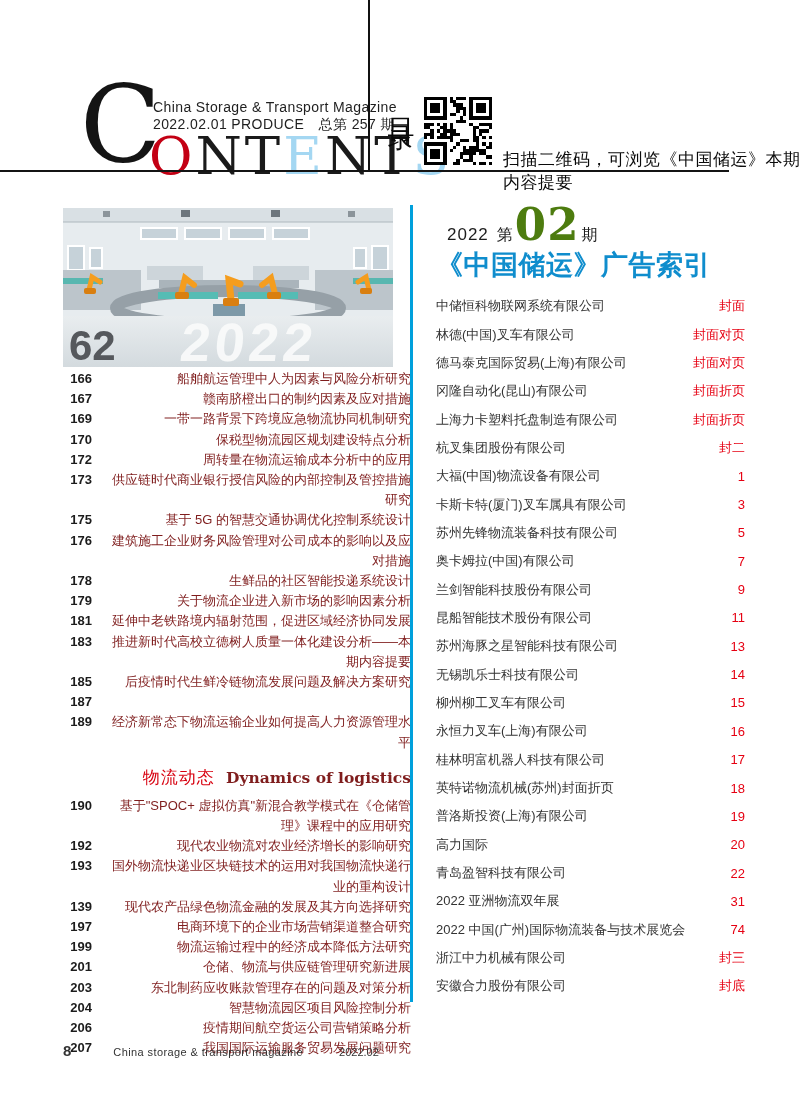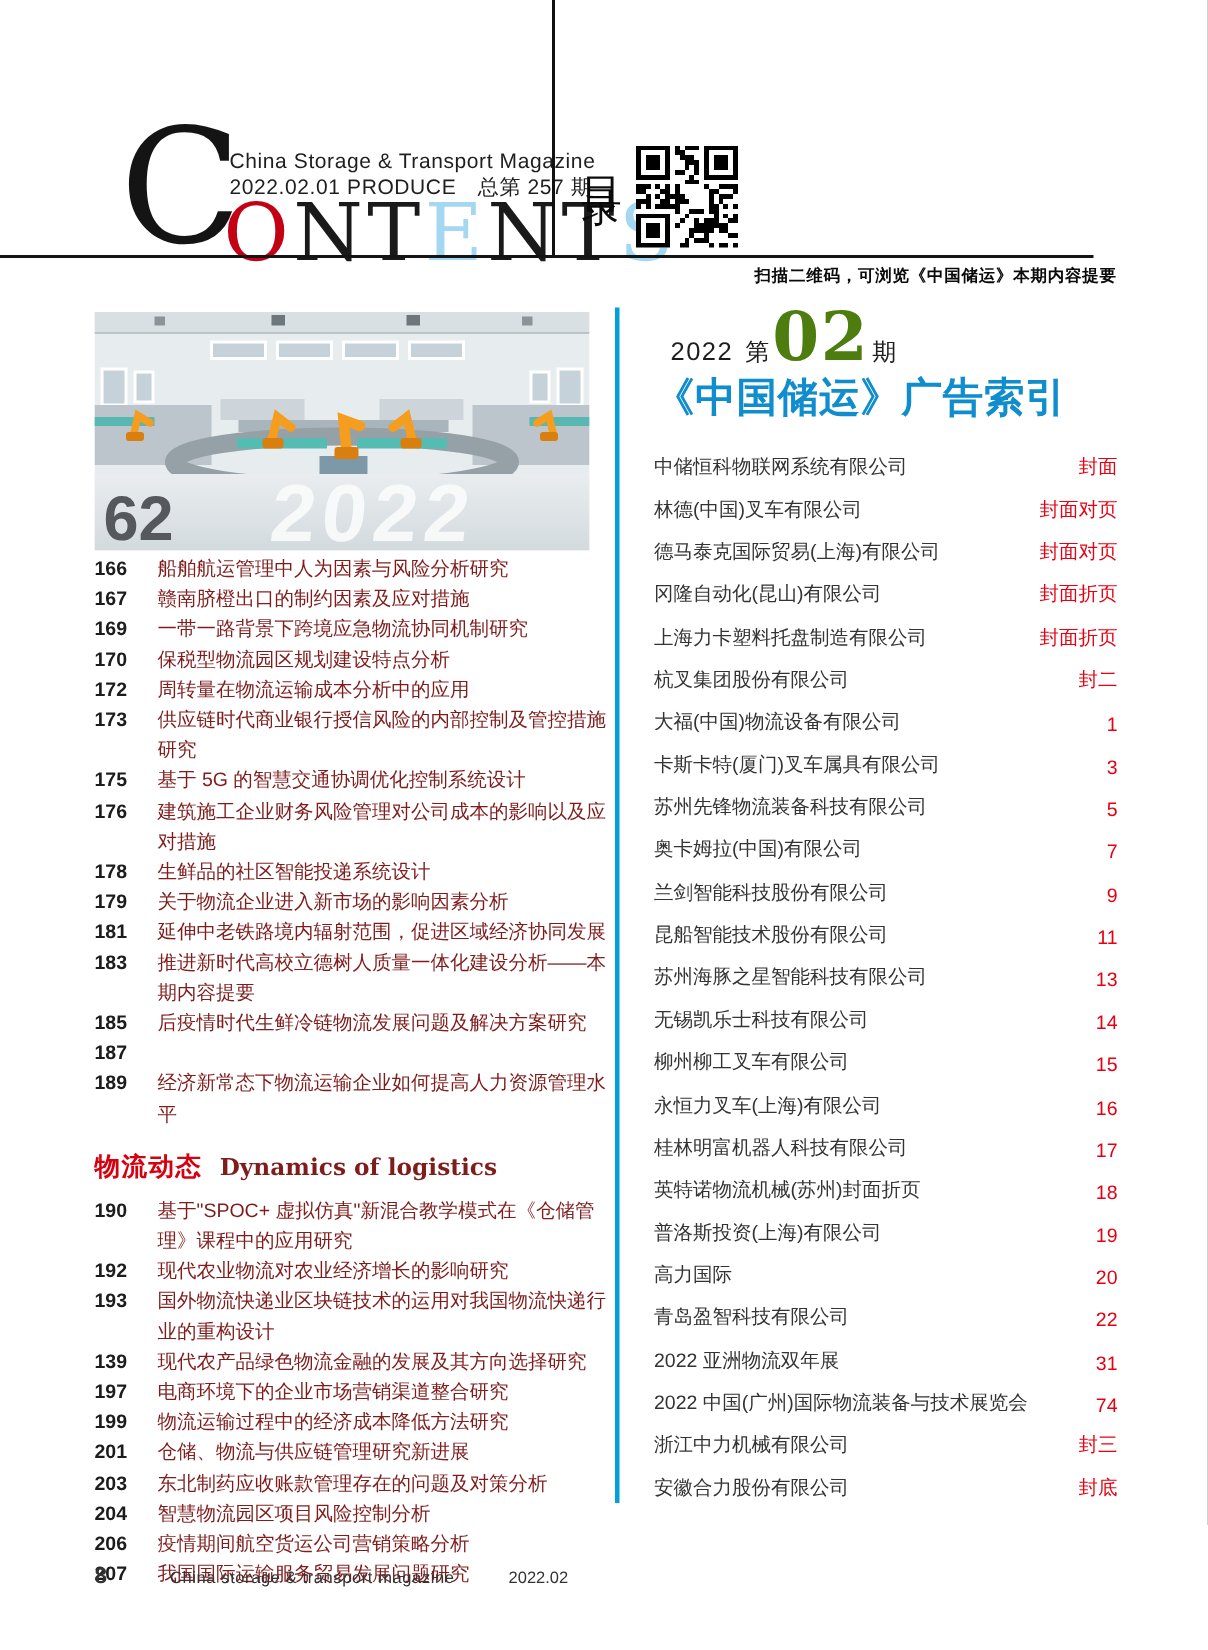--- a/index.html
+++ b/index.html
@@ -19,44 +19,44 @@
     position:absolute; left:149px; top:129px;
     font-family:"DejaVu Serif", serif; font-size:53px; line-height:1; letter-spacing:3px; white-space:nowrap;
   }
   .hdr-vline { position:absolute; left:368px; top:0; width:2px; height:170px; background:#111; }
   .mulu {
     position:absolute; left:383px; top:97px; height:75px;
     writing-mode:vertical-rl; text-orientation:upright;
     font-size:27px; letter-spacing:7px; color:#0a0a0a; font-weight:500;
   }
   .qr { position:absolute; left:424px; top:97px; width:68px; height:68px; background:#fff; }
-  .qr-caption { position:absolute; left:503px; top:148px; font-size:11px; font-weight:bold; color:#0a0a0a; letter-spacing:.5px;margin-top:28px; }
+  .qr-caption { position:absolute; left:503px; top:148px; font-size:17px; font-weight:normal; color:#0a0a0a; letter-spacing:.5px; }
   .hdr-rule { position:absolute; left:0; top:170px; width:729px; height:2px; background:#141414; }
 
   
   .photo { position:absolute; left:63px; top:208px; width:330px; height:159px; }
 
   
-  .toc-wrap { position:absolute; left:63px; top:369px; width:348px; }
+  .toc-wrap { position:absolute; left:63px; top:369px; width:348px;text-align:right; }
   .toc-row { display:flex; font-size:13px; line-height:20.2px; }
   .toc-no { width:29px; flex:0 0 29px; margin-right:13px; font-weight:bold; color:#1c1c1c; }
   .toc-title { flex:1; color:#7f1d1d; }
   .sec-hdr { margin:14px 0 7px 0; line-height:22px; }
-  .sec-cn { font-size:17px; font-weight:bold; color:#d7000f; letter-spacing:1px; }
+  .sec-cn { font-size:17px; font-weight:normal; color:#d7000f; letter-spacing:1px; }
   .sec-en { font-family:"DejaVu Serif", serif; font-size:15.5px; color:#7f1d1d; margin-left:7px;font-weight:bold; }
 
   
   .col-divider { position:absolute; left:410px; top:205px; width:3px; height:797px; background:#00a0dc; }
   .issue-line { position:absolute; left:447px; top:198px; display:flex; align-items:baseline; white-space:nowrap; }
   .issue-year { font-size:17px; color:#1d1d1d; letter-spacing:1px; margin-right:8px; }
   .issue-cn { font-size:16px; color:#1d1d1d; }
   .issue-no { font-family:"DejaVu Serif", serif; font-weight:bold; font-size:45px; color:#4d7c0f; margin:0 2px; letter-spacing:1px; }
   .ad-title { position:absolute; left:436px; top:247px; font-size:27px; font-weight:bold; color:#0f8dcd; letter-spacing:.5px; white-space:nowrap; }
   .ad-list { position:absolute; left:436px; top:292px; width:309px; }
-  .ad-row { height:28.35px; display:flex; justify-content:space-between; align-items:flex-end; }
+  .ad-row { height:28.35px; display:flex; justify-content:space-between; align-items:center; }
   .ad-name { font-size:13px; color:#333; }
   .ad-page { font-size:13px; color:#e60012; }
 
   
   .footer { position:absolute; left:63px; top:1042px; display:flex; align-items:baseline; color:#333; }
   .footer .pg { font-size:15px; font-weight:bold; }
   .footer .mag { font-size:11px; margin-left:42px; letter-spacing:.4px; }
   .footer .iss { font-size:11px; margin-left:36px; }
 </style>
 </head>

